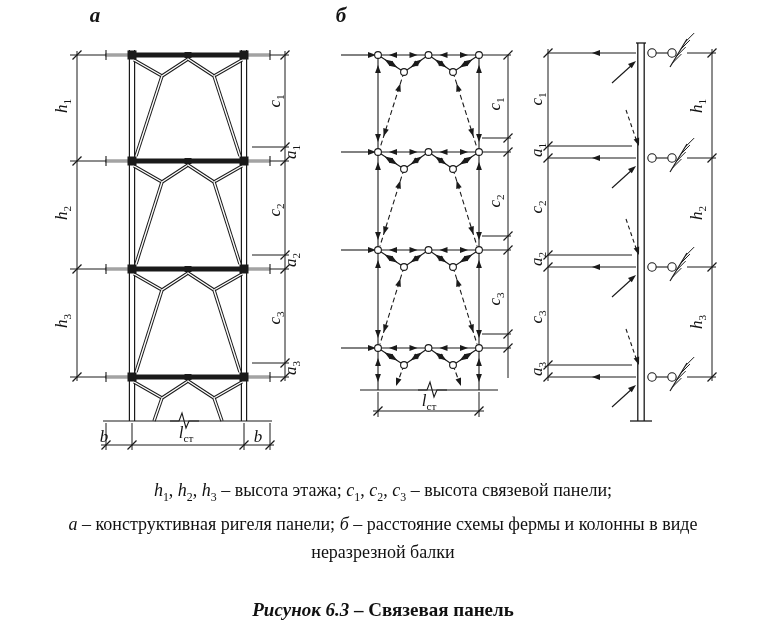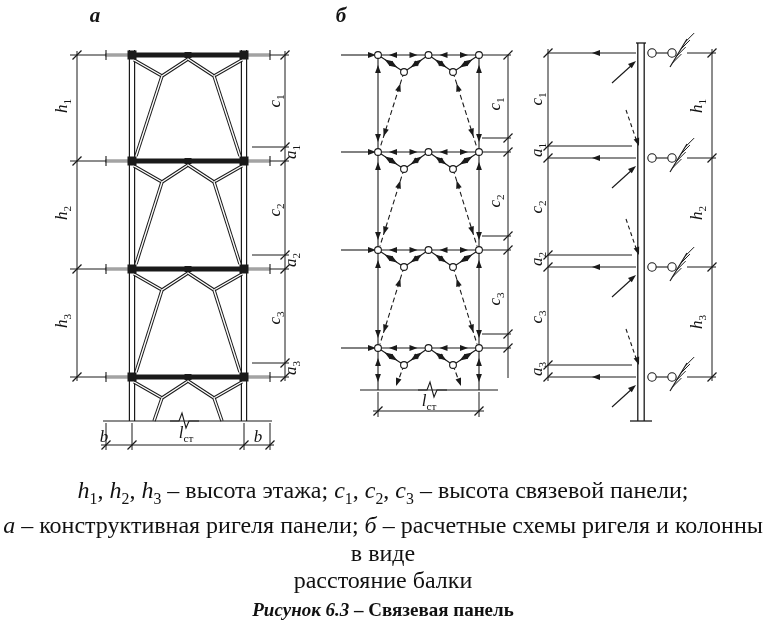--- a/index.html
+++ b/index.html
@@ -5,21 +5,21 @@
   html,body{margin:0;padding:0;background:#fff;}
   .stage{position:relative;width:766px;height:638px;background:#ffffff;overflow:hidden;
          font-family:"Liberation Serif","DejaVu Serif",serif;color:#141414;}
   svg{position:absolute;left:0;top:0;}
   .dlabel{position:absolute;font:italic 17px "Liberation Serif","DejaVu Serif",serif;
           color:#141414;transform:translate(-50%,-50%);white-space:nowrap;line-height:1;}
   .rot{transform:translate(-50%,-50%) rotate(-90deg);}
   .slabel{font-size:21px;font-weight:600;}
   .dlabel sub, .caption sub{font-size:66%;font-style:normal;}
   .caption{position:absolute;left:0;top:477px;width:766px;text-align:center;
-           font-size:24px;line-height:27.5px;color:#111;}
+           font-size:18px;line-height:27.5px;color:#111;}
   .caption .v{font-style:italic;}
   .caption span{white-space:pre-wrap;}
   .figtitle{position:absolute;left:0;top:599px;width:766px;text-align:center;
             font-size:19px;font-weight:bold;color:#111;}
   .figtitle span{white-space:pre;}
   .figtitle .num{font-style:italic;}
 </style>
 </head>
 <body>
 
@@ -470,20 +470,20 @@
   <div class="dlabel rot" style="left:538px;top:207px">c<sub>2</sub></div>
   <div class="dlabel rot" style="left:538px;top:259px">a<sub>2</sub></div>
   <div class="dlabel rot" style="left:538px;top:317px">c<sub>3</sub></div>
   <div class="dlabel rot" style="left:538px;top:369px">a<sub>3</sub></div>
   <div class="dlabel rot" style="left:698px;top:106px">h<sub>1</sub></div>
   <div class="dlabel rot" style="left:698px;top:213px">h<sub>2</sub></div>
   <div class="dlabel rot" style="left:698px;top:322px">h<sub>3</sub></div>
 
   <div class="caption">
     <div><span class="v">h</span><sub>1</sub><span>, </span><span class="v">h</span><sub>2</sub><span>, </span><span class="v">h</span><sub>3</sub><span> – высота этажа; </span><span class="v">c</span><sub>1</sub><span>, </span><span class="v">c</span><sub>2</sub><span>, </span><span class="v">c</span><sub>3</sub><span> – высота связевой панели;</span></div>
-    <div><span class="v">а</span><span> – конструктивная ригеля панели; </span><span class="v">б</span><span> – расчетные схемы ригеля и колонны в виде</span></div>
-    <div><span>расстояние балки</span></div>
+    <div><span class="v">а</span><span> – конструктивная ригеля панели; </span><span class="v">б</span><span> – расстояние схемы фермы и колонны в виде</span></div>
+    <div><span>неразрезной балки</span></div>
   </div>
 
   <div class="figtitle">
     <span class="num">Рисунок 6.3</span><span> – </span><span>Связевая панель</span>
   </div>
 </div>
 
 </body></html>

